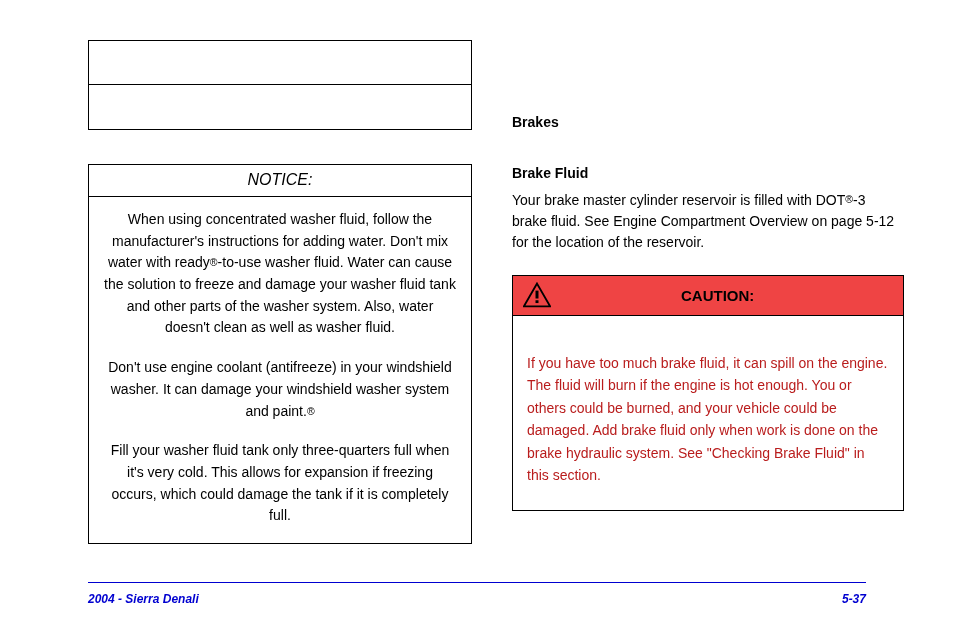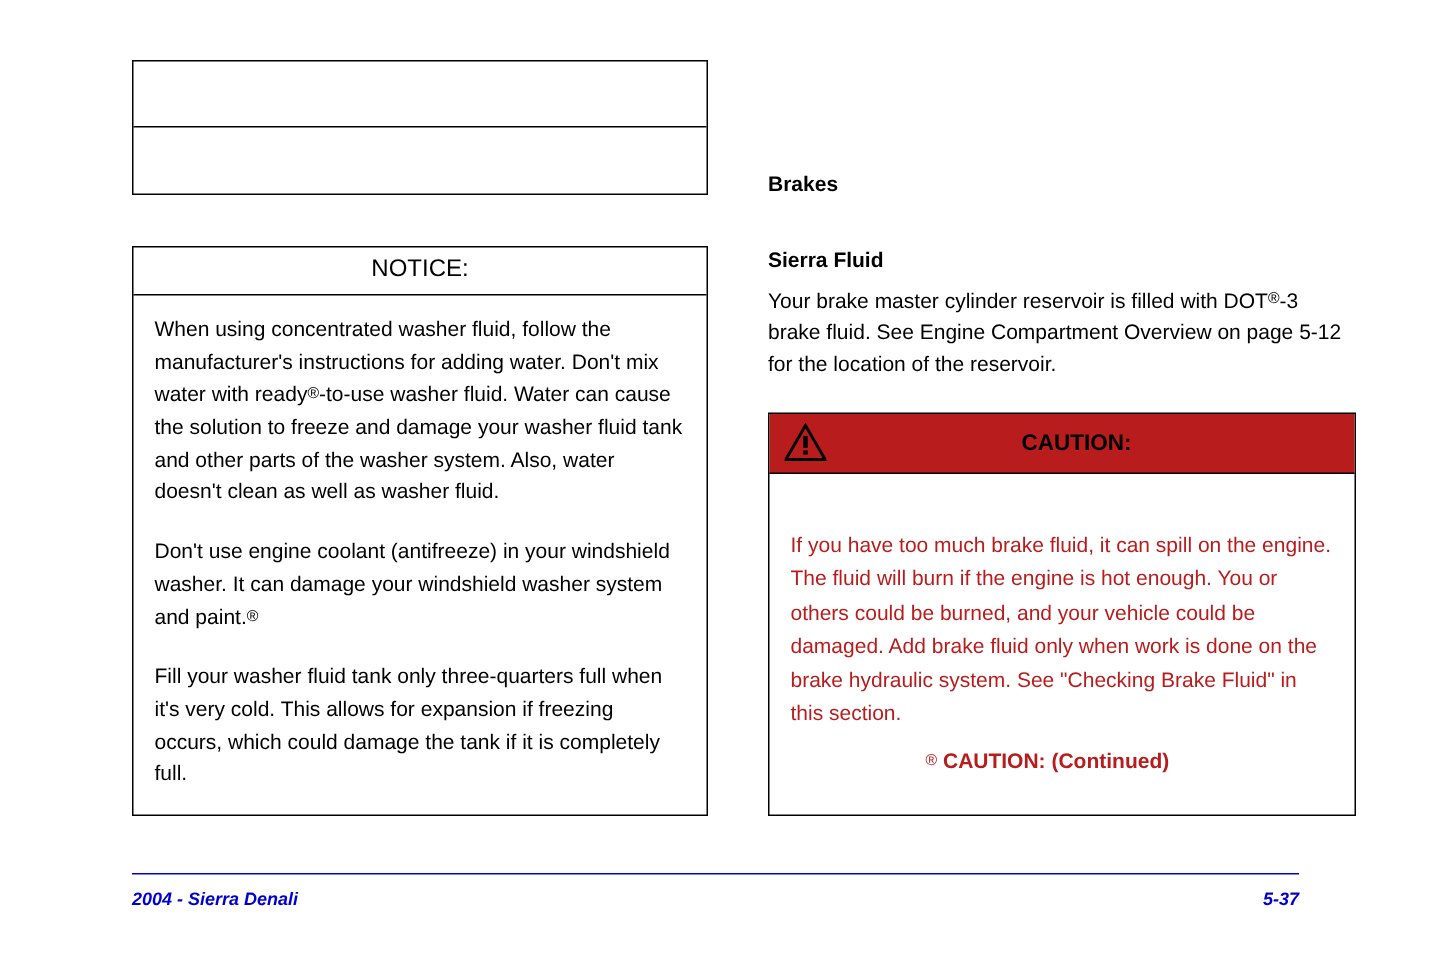--- a/index.html
+++ b/index.html
@@ -39,28 +39,30 @@
     width: 384px;
     margin-top: 4px;
   }
   .notice-header {
     border-bottom: 1.5px solid #000;
     text-align: center;
     padding: 6px 0 7px 0;
   }
   .notice-header-text {
     font-size: 16px;
+    font-style: italic;
     font-weight: 400;
     color: #000;
   }
   .notice-body {
     padding: 12px 14px 16px 14px;
     font-size: 14px;
     line-height: 1.55;
     color: #000;
+    text-align: center;
   }
   .notice-para { margin-bottom: 18px; }
   .notice-para:last-child { margin-bottom: 0; }
   sup.registered { font-size: 0.75em; vertical-align: text-top; }
 
   .right-para {
     font-size: 14px;
     line-height: 1.5;
     margin-bottom: 20px;
     color: #000;
@@ -70,21 +72,21 @@
     margin-top: 72px;
     margin-bottom: 10px;
   }
 
   .caution-box {
     border: 1.5px solid #000;
     width: 392px;
     margin-top: 2px;
   }
   .caution-header {
-    background: #b91c1c;
+    background: #ef4444;
     border-bottom: 1.5px solid #000;
     display: flex;
     align-items: center;
     padding: 6px 10px 7px 10px;
     gap: 130px;
   }
   .caution-icon {
     width: 28px;
     height: 26px;
     display: inline-block;
@@ -163,42 +165,38 @@
       </div>
     </div>
 
   </div>
 
   <div class="col right">
 
     <div class="right-block-header">
       <p class="right-para strong">Brakes</p>
     </div>
-    <p class="right-para strong" style="margin-bottom:6px">Sierra Fluid</p>
+    <p class="right-para strong" style="margin-bottom:6px">Brake Fluid</p>
     <p class="right-para">
       <span>Your brake master cylinder reservoir is filled with DOT</span><span><sup class="registered">®</sup></span><span>-</span><span>3 brake fluid. See </span><span class="italic">Engine Compartment Overview</span><span> on page 5-12 for the location of the reservoir.</span>
     </p>
 
     <div class="caution-box">
       <div class="caution-header">
         <span class="caution-icon">
           <svg viewBox="0 0 32 28" width="28" height="26">
             <polygon points="16,1 31,27 1,27" fill="none" stroke="#000" stroke-width="2.2"></polygon>
             <rect x="14.3" y="9" width="3.4" height="9" fill="#000"></rect>
             <rect x="14.3" y="20" width="3.4" height="3.2" fill="#000"></rect>
           </svg>
         </span>
         <span class="caution-title">CAUTION:</span>
       </div>
       <div class="caution-body">
         <p>If you have too much brake fluid, it can spill on the engine. The fluid will burn if the engine is hot enough. You or others could be burned, and your vehicle could be damaged. Add brake fluid only when work is done on the brake hydraulic system. See "Checking Brake Fluid" in this section.</p>
-        <p class="caution-last">
-          <span><sup class="registered">®</sup></span>
-          <span style="font-weight:bold">CAUTION: (Continued)</span>
-        </p>
       </div>
     </div>
 
 
   </div>
 </div>
 
 <div class="page-footer">
   <hr>
   <span class="pf-left">2004 - Sierra Denali</span>

